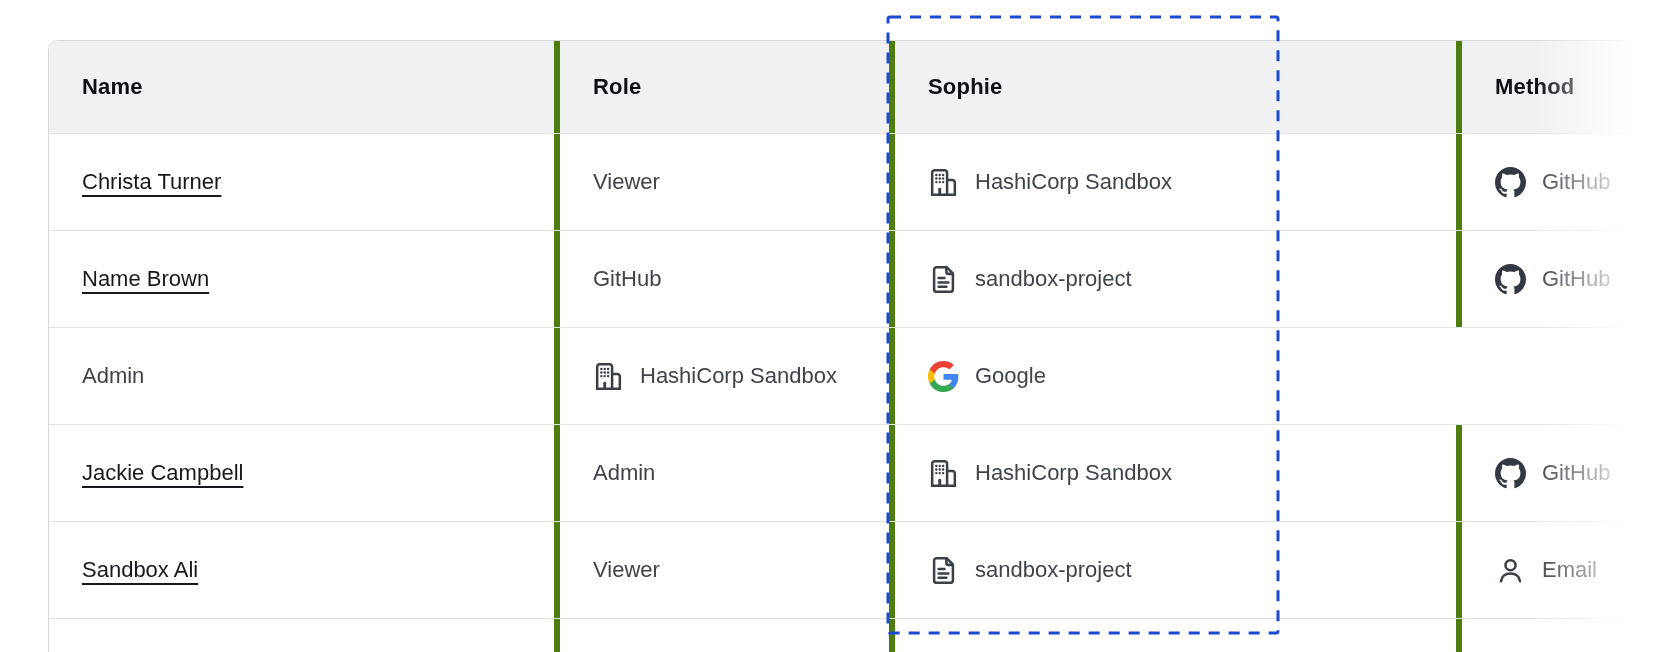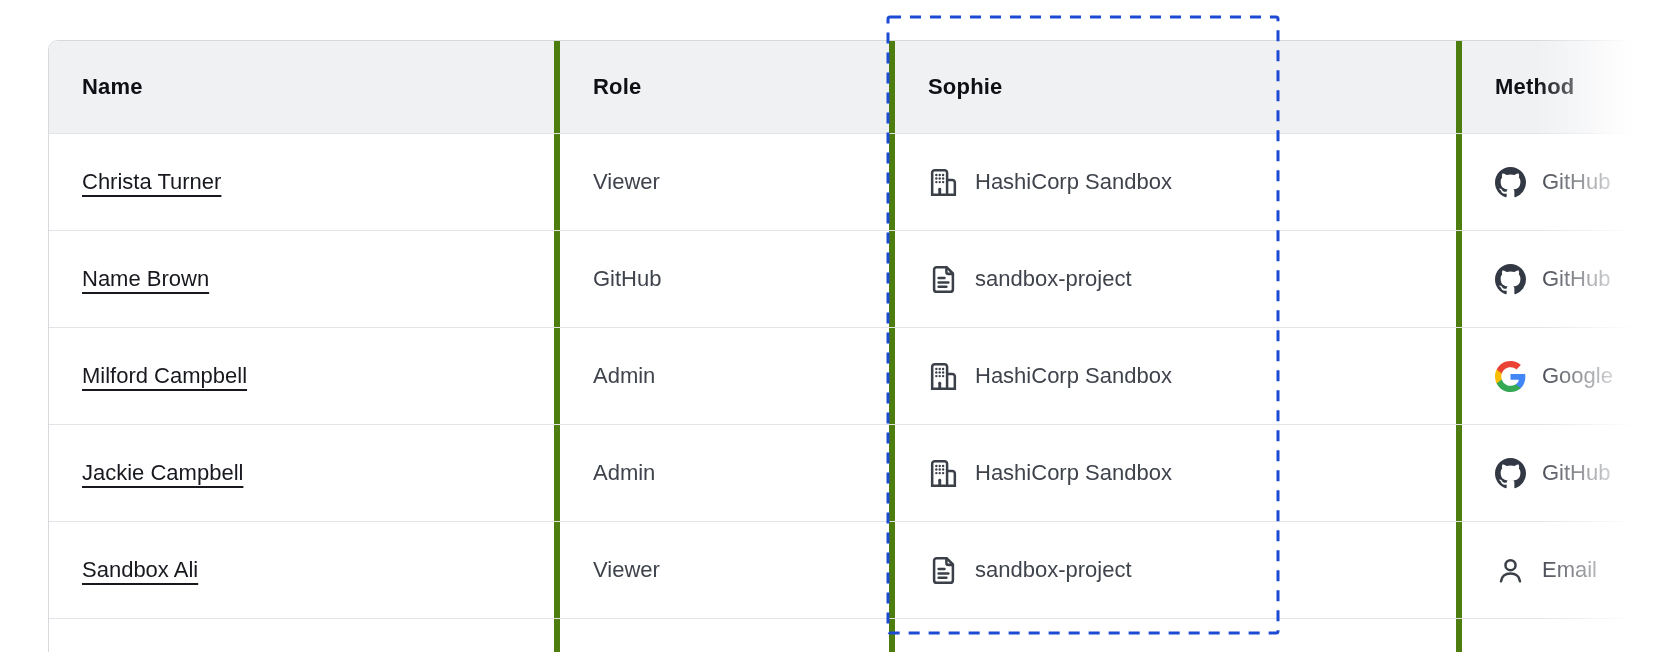--- a/index.html
+++ b/index.html
@@ -121,23 +121,20 @@
           <svg viewBox="0 0 16 16" fill="#333944">
             <path d="M8 0C3.58 0 0 3.58 0 8c0 3.54 2.29 6.53 5.47 7.59.4.07.55-.17.55-.38 0-.19-.01-.82-.01-1.49-2.01.37-2.53-.49-2.69-.94-.09-.23-.48-.94-.82-1.13-.28-.15-.68-.52-.01-.53.63-.01 1.08.58 1.23.82.72 1.21 1.87.87 2.33.66.07-.52.28-.87.51-1.07-1.78-.2-3.64-.89-3.64-3.95 0-.87.31-1.59.82-2.15-.08-.2-.36-1.02.08-2.12 0 0 .67-.21 2.2.82.64-.18 1.32-.27 2-.27s1.36.09 2 .27c1.53-1.04 2.2-.82 2.2-.82.44 1.1.16 1.92.08 2.12.51.56.82 1.27.82 2.15 0 3.07-1.87 3.75-3.65 3.95.29.25.54.73.54 1.48 0 1.07-.01 1.93-.01 2.2 0 .21.15.46.55.38A8.01 8.01 0 0 0 16 8c0-4.42-3.58-8-8-8Z"></path>
           </svg>
         </span>
         <span>GitHub</span>
       </div>
   </div>
 
   <div class="row body-row">
     <div class="cell">
-        <a class="name-link">Milford Campbell</a>
-      </div>
-    <div class="cell">
         <span>Admin</span>
       </div>
     <div class="cell">
         <span class="cicon">
           <svg viewBox="0 0 32 32" fill="none">
             <path d="M7 3.3h10a2.7 2.7 0 0 1 2.7 2.7v22.7H4.3V6A2.7 2.7 0 0 1 7 3.3Z" stroke="#3b3f48" stroke-width="2.6"></path>
             <path d="M19.7 13.3h5.3a2.7 2.7 0 0 1 2.7 2.7v12.7h-8" stroke="#3b3f48" stroke-width="2.6"></path>
             <rect x="10.6" y="21.5" width="3" height="7.2" rx="1.5" fill="#3b3f48"></rect>
             <circle cx="8.6" cy="8.2" r="1.25" fill="#3b3f48"></circle>
             <circle cx="12.1" cy="8.2" r="1.25" fill="#3b3f48"></circle>

